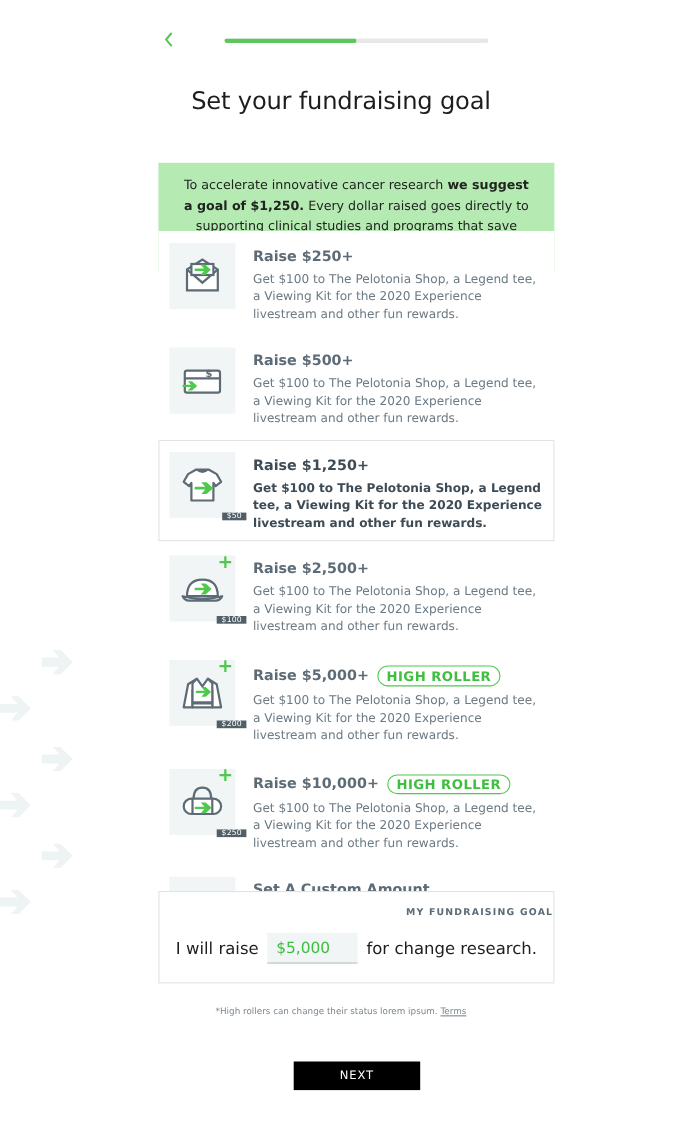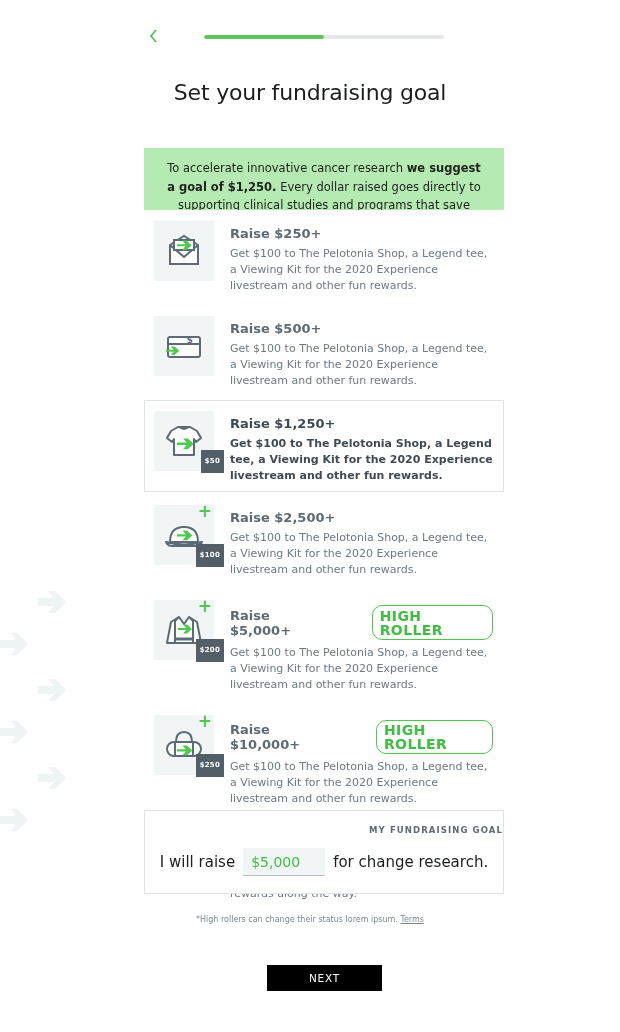--- a/index.html
+++ b/index.html
@@ -50,33 +50,33 @@
     position:relative; flex:0 0 60px; width:60px; height:60px;
     background:#f1f5f5; display:flex; align-items:center; justify-content:center;
     margin-right:16px; margin-top:2px;
   }
   .card-icon .plus {
     position:absolute; right:2px; top:-2px; font-size:17px; line-height:1;
     color:#4ec94e; font-weight:700;
   }
   .badge-amt {
     position:absolute; right:-10px; bottom:-2px;
-    background:#525f67; color:#fff; font-size:7px; font-weight:700;
-    padding:8px 4px; letter-spacing:0.2px; line-height:1;
+    background:#525f67; color:#fff; font-size:7px; font-weight:400;
+    padding:0 4px; letter-spacing:0.2px; line-height:1;
   }
   .card-body { flex:1; padding-top:7px; }
   .card-title {
     font-size:13px; font-weight:700; color:#5c6b75; margin-bottom:5px;
     display:flex; align-items:center; gap:8px;
   }
   .card.selected .card-title { color:#3e4b55; }
   .pill {
     display:inline-block; border:1.4px solid #4ec94e; color:#3fbf3f;
-    border-radius:10px; font-size:14px; font-weight:700; letter-spacing:0.4px;
-    padding:2.5px 7px 2px; line-height:1;margin-left:33px;
+    border-radius:10px; font-size:12px; font-weight:700; letter-spacing:0.4px;
+    padding:2.5px 7px 2px; line-height:1;
   }
   .card-desc { font-size:11px; line-height:1.45; color:#6c7a84; max-width:268px; }
   .card.selected .card-desc { color:#3e4b55; font-weight:700; }
 
   
   .goal-box {
     position:absolute; left:144px; top:810px; width:360px; height:84px;
     border:1px solid #e2e4e4; background:#fff;
   }
   .goal-label {

